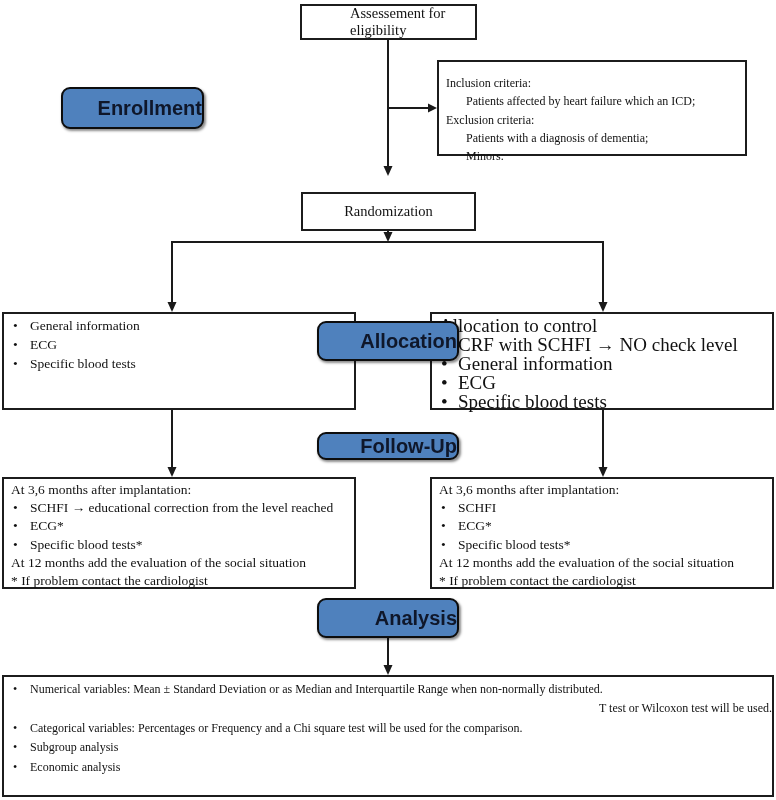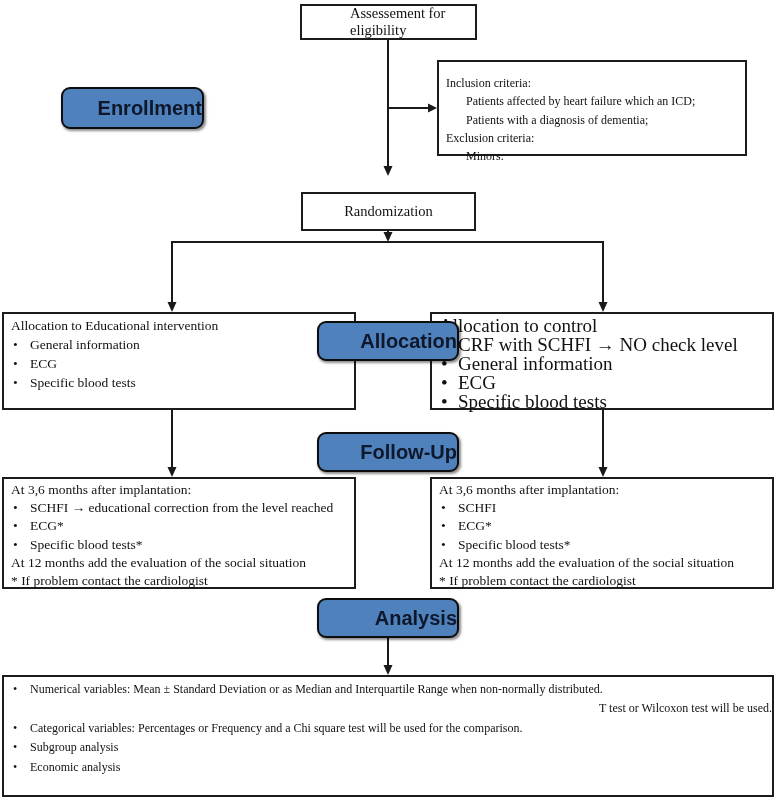--- a/index.html
+++ b/index.html
@@ -41,21 +41,21 @@
 
   .badge{
     position:absolute;z-index:3;background:var(--badge-fill);
     border:2.5px solid var(--badge-border);border-radius:9px;
     display:flex;align-items:center;justify-content:flex-end;
     font-family:"Liberation Sans",sans-serif;font-weight:bold;font-size:20px;color:#0f172a;
     box-shadow:1.5px 2px 2.5px rgba(0,0,0,0.45);box-sizing:border-box;
   }
   .enrollment{left:61px;top:87px;width:143px;height:42px;}
   .allocation{left:317px;top:273px;width:142px;height:40px;margin-top:48px;}
-  .followup{left:317px;top:432px;width:142px;height:40px;}
+  .followup{left:317px;top:432px;width:142px;height:28px;}
   .analysis{left:317px;top:598px;width:142px;height:40px;}
 </style>
 </head>
 <body>
 
 <div id="canvas">
 
   <svg id="arrows" width="776" height="800" viewBox="0 0 776 800">
     <g>
       <line x1="388" y1="40" x2="388" y2="167"></line>
@@ -88,39 +88,38 @@
     </g>
   </svg>
 
   <div class="wbox assessment center-lbl">
     <span>Assessement for eligibility</span>
   </div>
 
   <div class="wbox criteria">
     <div class="ln">Inclusion criteria:</div>
     <div class="ln ind">Patients affected by heart failure which an ICD;</div>
+    <div class="ln">Exclusion criteria:</div>
     <div class="ln ind">Patients with a diagnosis of dementia;</div>
-    <div class="ln">Exclusion criteria:</div>
     <div class="ln ind">Minors.</div>
   </div>
 
   <div class="badge enrollment">
     <span>Enrollment</span>
   </div>
 
   <div class="wbox randomization center-lbl">
     <span>Randomization</span>
   </div>
 
   <div class="badge allocation">
     <span>Allocation</span>
   </div>
 
   <div class="wbox alloc-left">
-    <div class="ln">Allocation to Educational intervention</div>
     <div class="ln bl"><span class="b">•</span><span>General information</span></div>
     <div class="ln bl"><span class="b">•</span><span>ECG</span></div>
     <div class="ln bl"><span class="b">•</span><span>Specific blood tests</span></div>
   </div>
 
   <div class="wbox alloc-right">
     <div class="ln">Allocation to control</div>
     <div class="ln bl"><span class="b">•</span><span>CRF with SCHFI → NO check level</span></div>
     <div class="ln bl"><span class="b">•</span><span>General information</span></div>
     <div class="ln bl"><span class="b">•</span><span>ECG</span></div>

